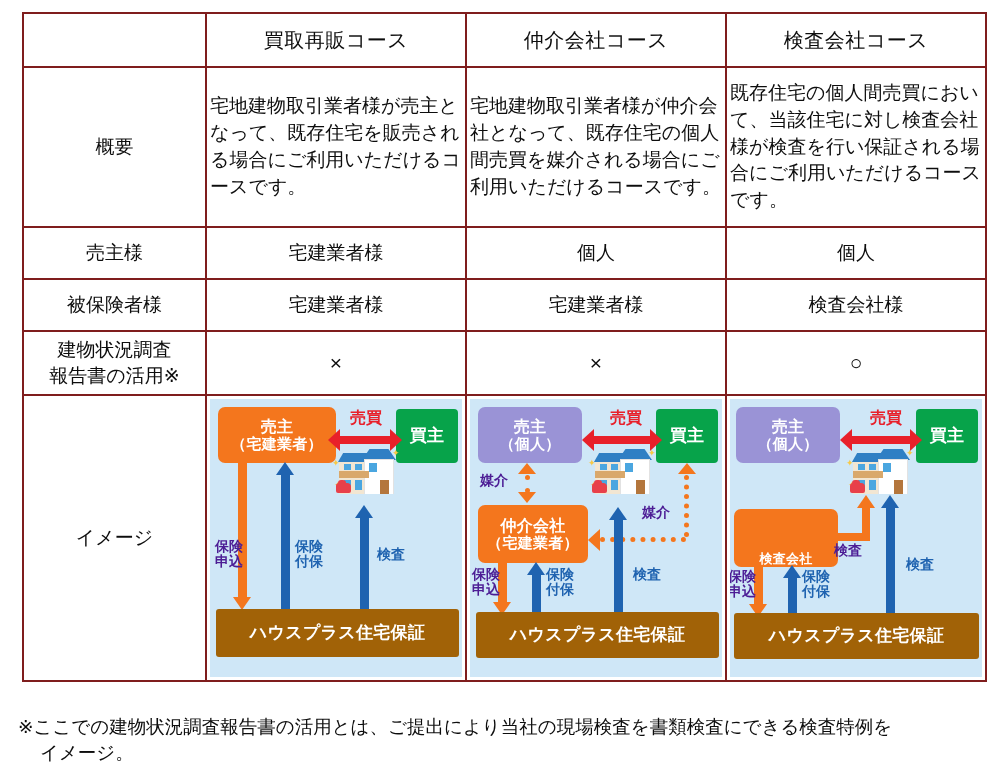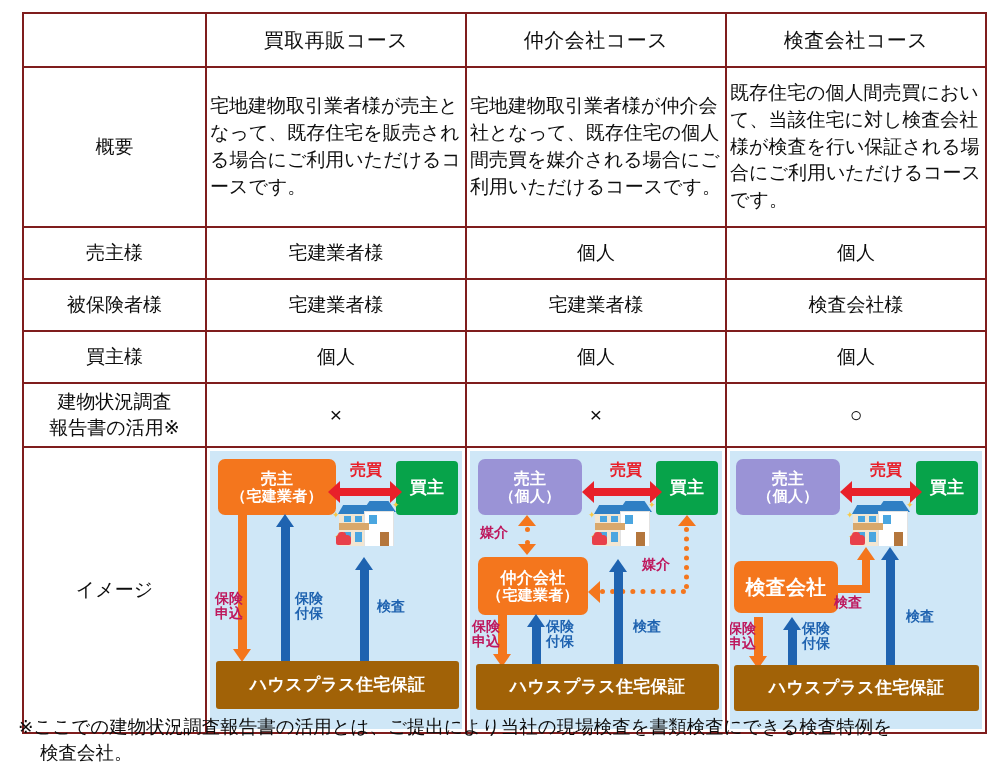--- a/index.html
+++ b/index.html
@@ -106,21 +106,21 @@
   .tri-right{border-top:11px solid transparent;border-bottom:11px solid transparent;}
 
   .lbl{
     position:absolute;
     font-weight:bold;
     line-height:1.1;
     text-align:right;
     white-space:nowrap;
   }
   .lbl-red{color:#e8202a;}
-  .lbl-orange{color:#be185d;}
+  .lbl-orange{color:#4c1d95;}
   .lbl-blue{color:#1f63b0;}
 
   
   .dot-v{position:absolute;width:0;border-left:5px dotted #f4761d;}
   .dot-h{position:absolute;height:0;border-top:5px dotted #f4761d;}
 
   
   .house{position:absolute;width:62px;height:54px;}
   .house .roof-l{position:absolute;left:2px;top:6px;width:32px;height:9px;background:#2f7fc4;
     clip-path:polygon(16% 0,100% 0,100% 100%,0 100%);}
@@ -182,26 +182,20 @@
         <td class="val-cell">個人</td>
       </tr>
 
       <tr>
         <td class="rowlabel">被保険者様</td>
         <td class="val-cell">宅建業者様</td>
         <td class="val-cell">宅建業者様</td>
         <td class="val-cell">検査会社様</td>
       </tr>
 
-      <tr>
-        <td class="rowlabel">買主様</td>
-        <td class="val-cell">個人</td>
-        <td class="val-cell">個人</td>
-        <td class="val-cell">個人</td>
-      </tr>
 
       <tr>
         <td class="rowlabel">
           <span>建物状況調査</span><br>
           <span>報告書の活用※</span>
         </td>
         <td class="mark-cell">
           <span class="mk">×</span>
         </td>
         <td class="mark-cell">
@@ -383,21 +377,21 @@
               <div class="win" style="left:8px;top:17px;width:7px;height:6px;"></div>
               <div class="win" style="left:19px;top:17px;width:7px;height:6px;"></div>
               <div class="win" style="left:8px;top:33px;width:7px;height:10px;"></div>
               <div class="win" style="left:19px;top:33px;width:7px;height:10px;"></div>
               <div class="win" style="left:33px;top:16px;width:8px;height:9px;"></div>
               <div class="door" style="left:44px;top:33px;width:9px;height:14px;"></div>
               <div class="car"></div>
               <div class="ground"></div>
             </div>
 
-            <div class="node n-orange" style="left:4px;top:110px;width:104px;height:52px;font-size:20px;">
+            <div class="node n-orange" style="left:4px;top:110px;width:104px;height:58px;font-size:13px;justify-content:flex-end;">
               <span>検査会社</span>
             </div>
 
             <div class="bar" style="left:106px;top:134px;width:34px;height:8px;background:#f4761d;"></div>
             <div class="bar" style="left:132px;top:108px;width:8px;height:32px;background:#f4761d;"></div>
             <div class="tri tri-up" style="left:127px;top:96px;border-bottom:13px solid #f4761d;"></div>
             <div class="lbl lbl-orange" style="left:104px;top:144px;font-size:14px;">検査</div>
 
             <div class="bar" style="left:24px;top:166px;width:9px;height:42px;background:#f4761d;"></div>
             <div class="tri tri-down" style="left:19px;top:205px;border-top:13px solid #f4761d;"></div>
@@ -422,16 +416,16 @@
             </div>
           </div>
         </td>
       </tr>
 
     </tbody>
   </table>
 
   <div class="footnote">
     <span>※ここでの建物状況調査報告書の活用とは、ご提出により当社の現場検査を書類検査にできる検査特例を</span>
-    <span class="ln2">検査会社。</span>
+    <span class="ln2">イメージ。</span>
   </div>
 
 </div>
 
 </body></html>

